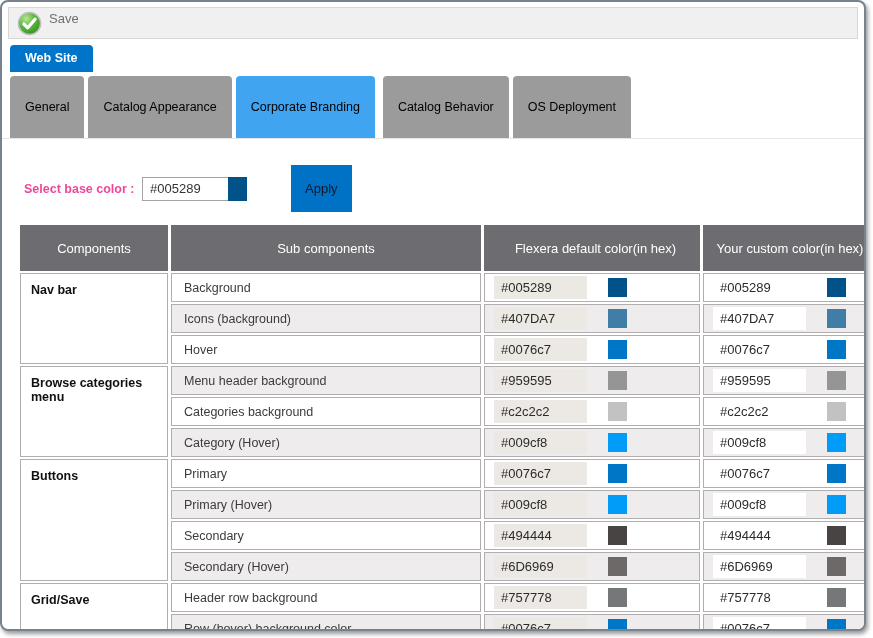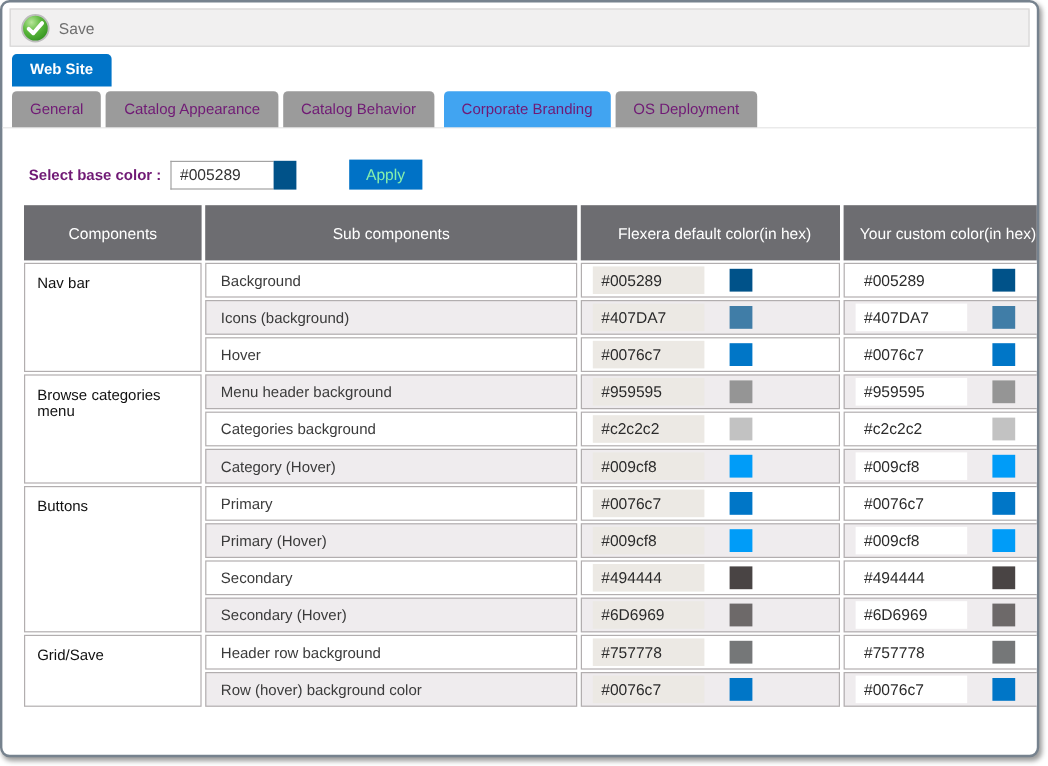--- a/index.html
+++ b/index.html
@@ -3,50 +3,50 @@
 <meta charset="utf-8">
 <style>
   html,body{margin:0;padding:0;width:873px;height:638px;overflow:hidden;background:#fff;
     font-family:"Liberation Sans",sans-serif;}
   .window{position:absolute;left:0;top:0;width:866px;height:631px;background:#fff;
     border:2px solid #76828e;border-radius:8px;box-shadow:2px 3px 4px rgba(0,0,0,.4);
     overflow:hidden;box-sizing:border-box;}
   
   .toolbar{margin:5px 6px 0 6px;height:32px;background:#f1f0f0;border:1px solid #d8d6d6;
     display:flex;align-items:center;padding-left:8px;box-sizing:border-box;}
-  .save-btn{display:flex;align-items:center;gap:7px;cursor:pointer;}
+  .save-btn{display:flex;align-items:flex-start;gap:7px;cursor:pointer;}
   .save-label{color:#6f6f6f;font-size:13px;}
   
   .site-tab-row{margin:6px 0 0 8px;}
   .site-tab{display:inline-block;background:var(--site-tab-blue);color:#fff;font-weight:bold;
     font-size:12.5px;padding:6px 15px 7px 15px;border-radius:4px 4px 0 0;}
   
   .tabs{margin-top:4px;padding-left:8px;display:flex;gap:4px;border-bottom:1px solid #e5e5e5;}
-  .tab{background:var(--tab-gray);color:#701a75;font-size:12.5px;padding:8px 15px;
+  .tab{background:var(--tab-gray);color:#000000;font-size:12.5px;padding:24px 15px;
     border-radius:4px 4px 0 0;white-space:nowrap;cursor:pointer;}
   .tab.active{background:var(--tab-active);}
   .tab:nth-child(4){margin-left:4px;}
   
   .page-title{margin:31px 0 0 22px;color:var(--accent);font-size:13.5px;font-weight:bold;}
   
   .base-row{margin:26px 0 0 22px;display:flex;align-items:center;}
-  .base-label{font-size:12.5px;font-weight:bold;color:#701a75;width:118px;}
+  .base-label{font-size:12.5px;font-weight:bold;color:#ec4899;width:118px;}
   .base-input{width:86px;height:24px;border:1px solid #a3a3a3;border-right:none;font-size:13px;
     color:#333;padding:0 0 0 7px;font-family:"Liberation Sans",sans-serif;box-sizing:border-box;}
   .base-swatch{display:inline-block;width:19px;height:24px;vertical-align:top;}
-  .apply{margin-left:44px;background:var(--accent);color:#86efac;border:none;font-size:13px;
-    padding:5px 14px;cursor:pointer;font-family:"Liberation Sans",sans-serif;}
+  .apply{margin-left:44px;background:var(--accent);color:#0f172a;border:none;font-size:13px;
+    padding:16px 14px;cursor:pointer;font-family:"Liberation Sans",sans-serif;}
   
   table{border-collapse:separate;border-spacing:3px 2px;margin:11px 0 0 15px;table-layout:fixed;
     width:856px;}
   th{background:var(--th-gray);color:#fff;font-weight:normal;font-size:13px;height:44px;
     text-align:center;}
   th.left{text-align:center;padding-left:8px;}
   td{border:1px solid #b2aeaf;box-sizing:border-box;background:#fff;}
-  td.comp{vertical-align:top;font-weight:normal;font-size:12.5px;color:#111;
+  td.comp{vertical-align:top;font-weight:bold;font-size:12.5px;color:#111;
     padding:9px 4px 0 10px;}
   td.sub{font-size:12.5px;color:#3b3b3b;padding-left:12px;height:29px;}
   td.colorcell{padding-left:9px;height:29px;}
   tr.alt td.sub,tr.alt td.colorcell{background:var(--row-alt);}
   .hexbox{width:93px;height:23px;border:none;font-size:13px;color:#2b2b2b;padding:0 0 0 7px;
     font-family:"Liberation Sans",sans-serif;box-sizing:border-box;vertical-align:middle;}
   .hexbox.default{background:#ece9e4;}
   .hexbox.custom{background:#ffffff;}
   .swatch{display:inline-block;width:19px;height:19px;margin-left:21px;vertical-align:middle;}
 </style>
@@ -74,22 +74,22 @@
     </div>
   </div>
 
   <div class="site-tab-row">
     <div class="site-tab">Web Site</div>
   </div>
 
   <div class="tabs" id="tabs">
       <div class="tab">General</div>
       <div class="tab">Catalog Appearance</div>
+      <div class="tab active">Corporate Branding</div>
       <div class="tab">Catalog Behavior</div>
-      <div class="tab active">Corporate Branding</div>
       <div class="tab">OS Deployment</div>
     </div>
 
 
   <div class="base-row">
     <span class="base-label">Select base color :</span>
     <input class="base-input" value="#005289" style="">
     <span class="base-swatch" style="background: rgb(0, 82, 137);"></span>
     <button class="apply">Apply</button>
   </div>

